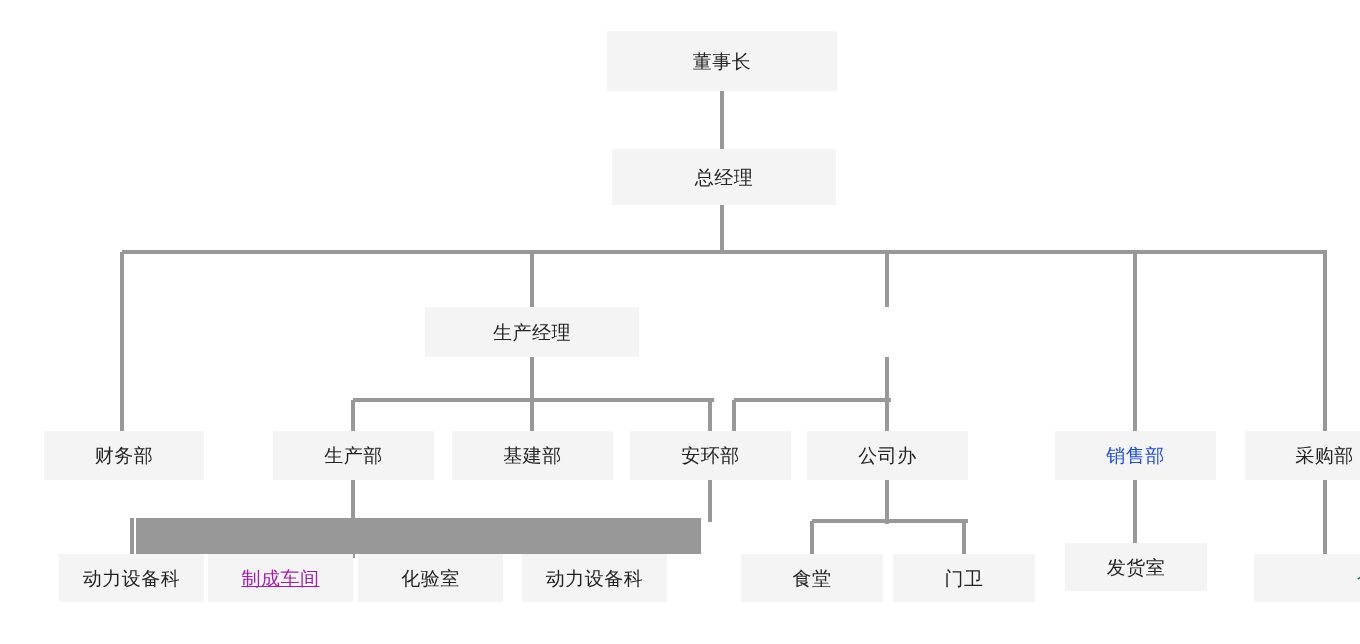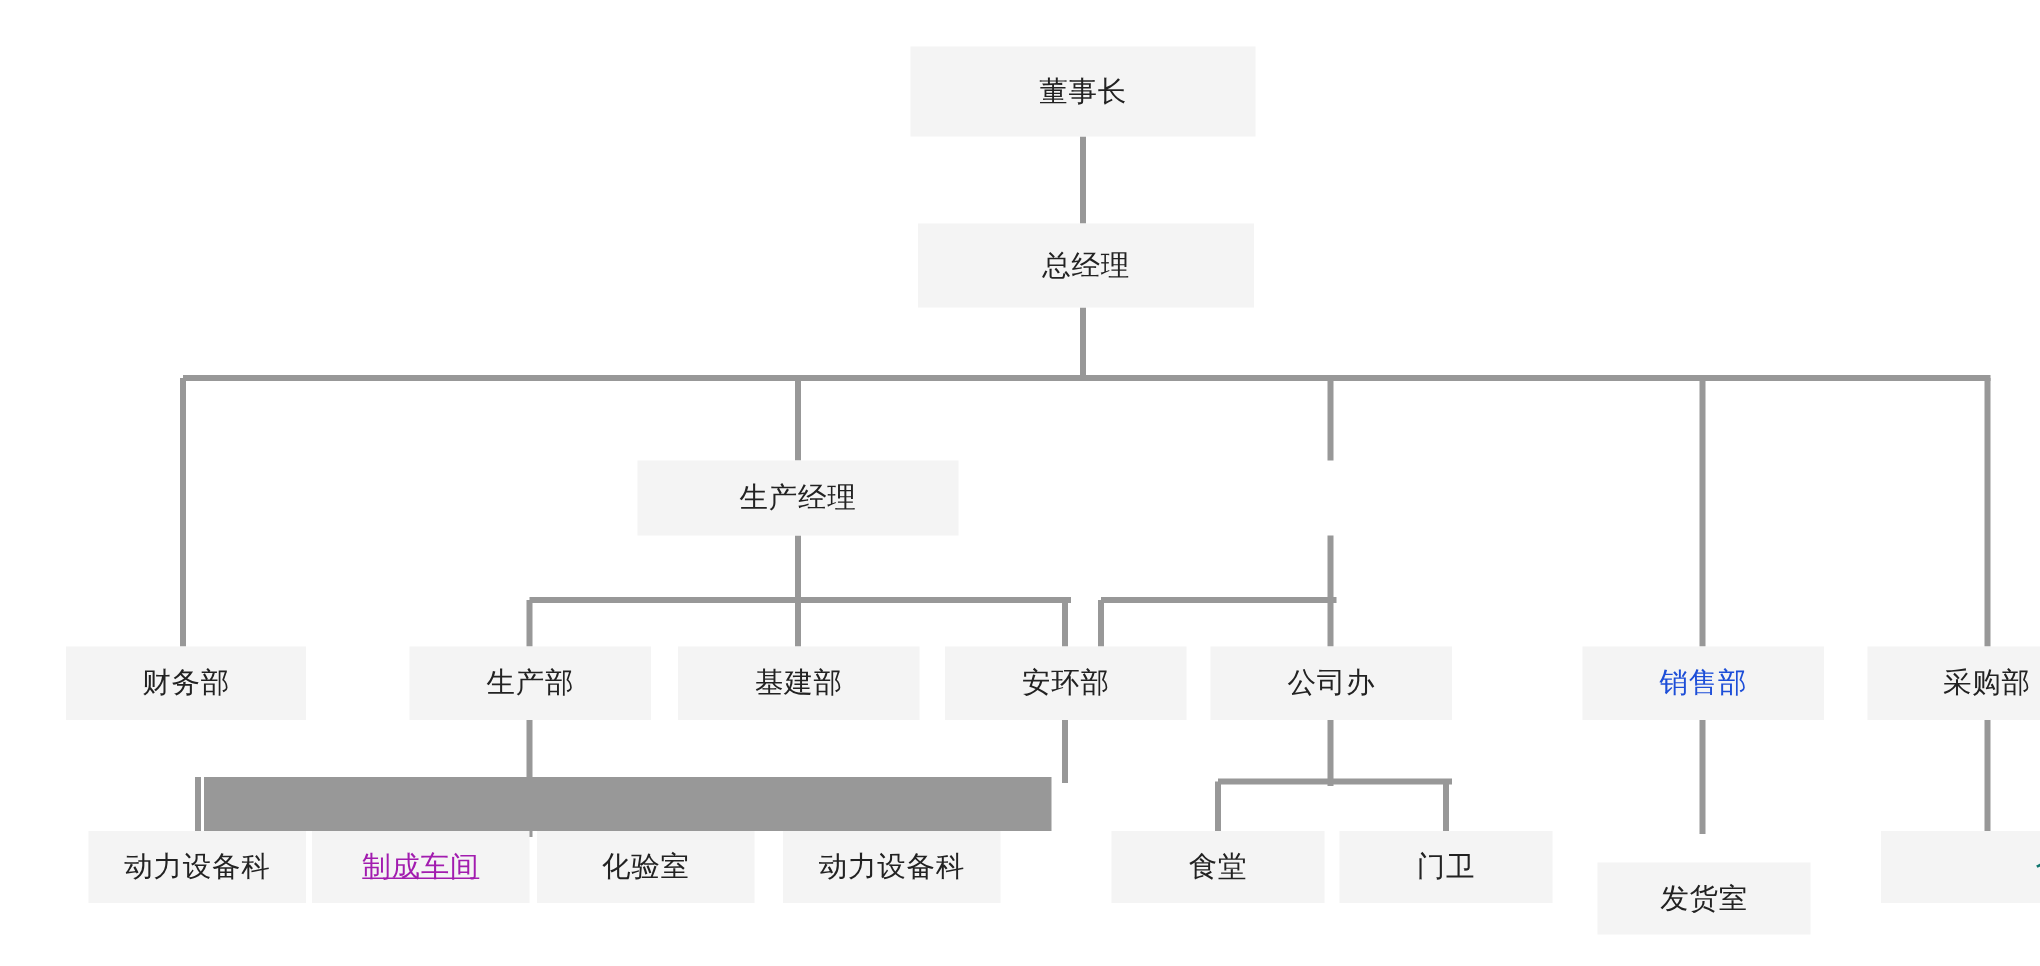--- a/index.html
+++ b/index.html
@@ -124,20 +124,20 @@
   </div>
   <div class="node" style="left: 478px; top: 554px; width: 145px; height: 48px; background: rgb(244, 244, 244); color: rgb(34, 34, 34);">
     <span>动力设备科</span>
   </div>
   <div class="node" style="left: 697px; top: 554px; width: 142px; height: 48px; background: rgb(244, 244, 244); color: rgb(34, 34, 34);">
     <span>食堂</span>
   </div>
   <div class="node" style="left: 849px; top: 554px; width: 142px; height: 48px; background: rgb(244, 244, 244); color: rgb(34, 34, 34);">
     <span>门卫</span>
   </div>
-  <div class="node" style="left: 1021px; top: 575px; width: 142px; height: 48px; background: rgb(244, 244, 244); color: rgb(34, 34, 34);">
+  <div class="node" style="left: 1021px; top: 543px; width: 142px; height: 48px; background: rgb(244, 244, 244); color: rgb(34, 34, 34);">
     <span>发货室</span>
   </div>
   <div class="node" style="left: 1210px; top: 554px; width: 142px; height: 48px; background: rgb(244, 244, 244); color: #0f766e; justify-content: flex-end;">
     <span>仓库</span>
   </div>
 
 </div>
 
 </body></html>

